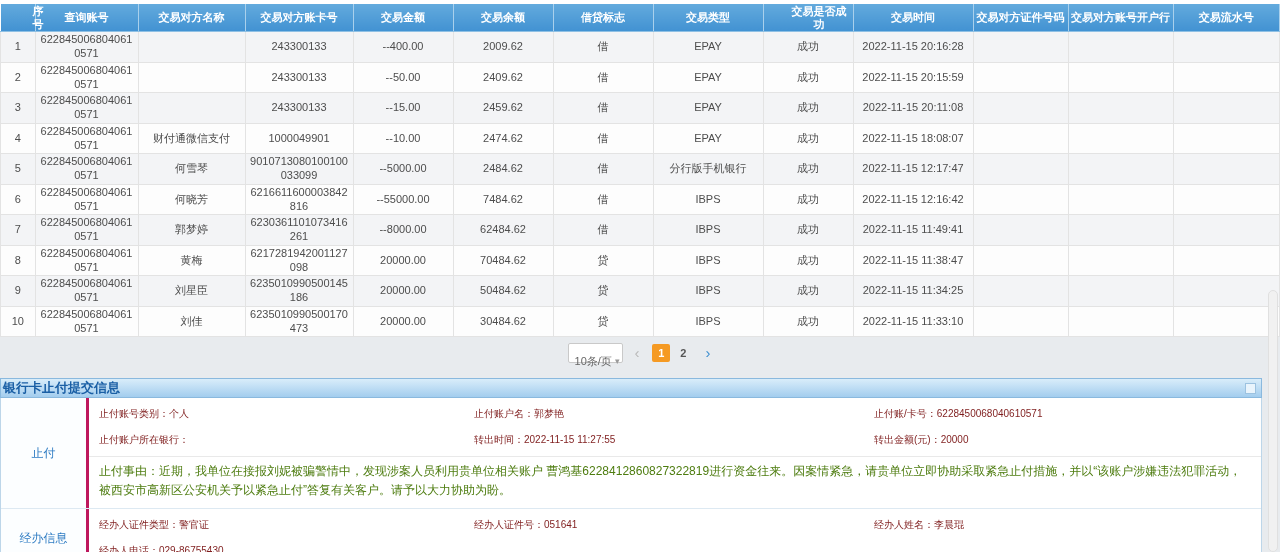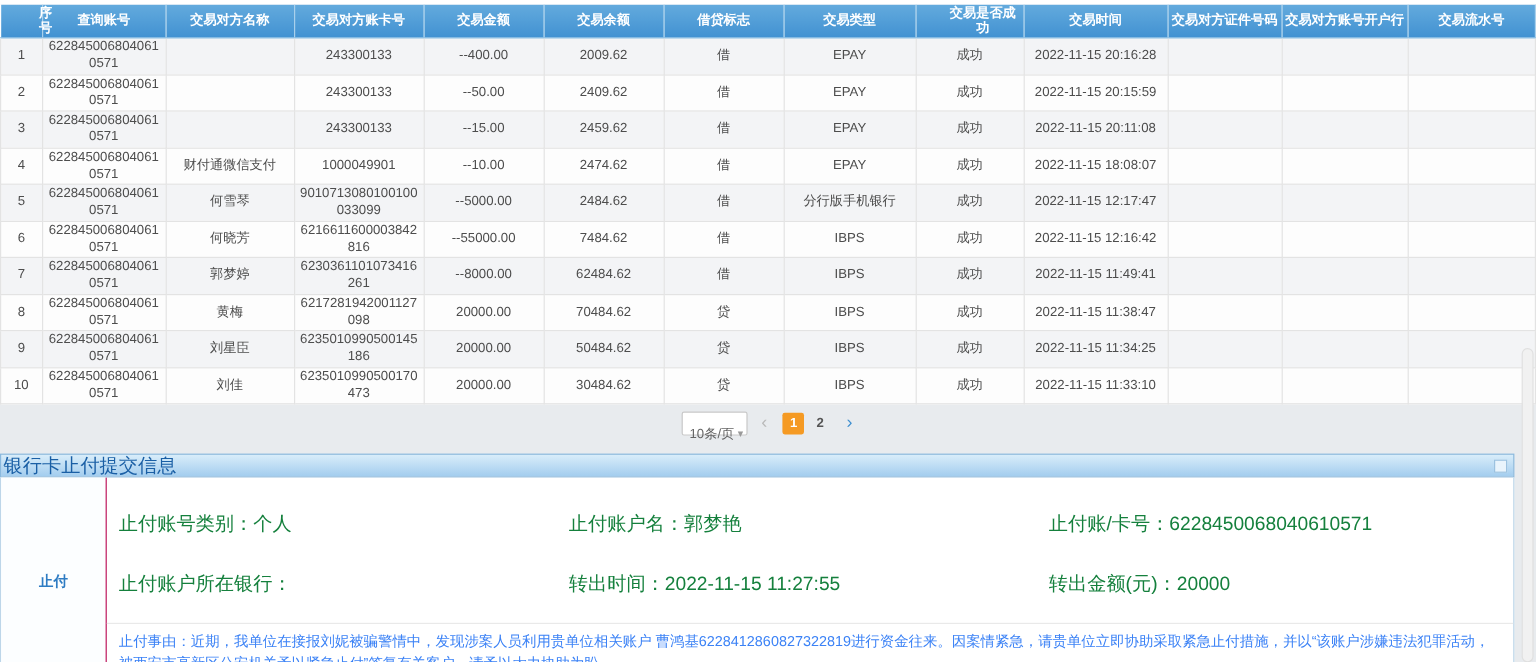--- a/index.html
+++ b/index.html
@@ -58,39 +58,39 @@
   .page-btn.active { background: #f59a23; color: #fff; }
 
   
   .lower { width: 1262px; }
   .sec-bar {
     height: 20px; margin-top: 9px;
     background: linear-gradient(180deg, #d9edfa 0%, #a3cdee 100%);
     border: 1px solid #8ab9de;
     display: flex; align-items: center; justify-content: space-between;
     padding: 0 5px 0 2px;
-    color: #1a5fa5; font-size: 16px; font-weight: normal;
+    color: #1a5fa5; font-size: 13px; font-weight: bold;
   }
   .collapse-box {
     width: 11px; height: 11px; background: #e9f4fc;
     border: 1px solid #9cc2e0; cursor: pointer;
   }
   .panel { background: #fff; border: 1px solid #bdd6e9; border-top: none; }
   .row-group { display: flex; border-bottom: 1px solid #dde9f2; }
   .row-group:last-child { border-bottom: none; }
   .group-label {
     width: 88px; flex: 0 0 88px; display: flex; align-items: center; justify-content: center;
-    color: #2e7cc3; font-size: 12px; border-right: 1px solid #be185d; background: #fcfeff; font-weight: bold;
+    color: #2e7cc3; font-size: 12px; border-right: 3px solid #be185d; background: #fcfeff;
   }
   .group-content { flex: 1; padding: 3px 0 4px 0; }
   .fields-line { display: grid; grid-template-columns: 375px 400px 1fr; padding-left: 10px; }
-  .field { font-size: 16px; color: #15803d; line-height: 26px; white-space: nowrap; margin-top: 24px; }
+  .field { font-size: 10px; color: #7f1d1d; line-height: 26px; white-space: nowrap; }
   .reason {
-    border-top: 1px solid #e9e9e9; margin-top: 18px;
-    padding: 5px 14px 5px 10px; font-size: 12px; color: #3b82f6; line-height: 1.55;
+    border-top: 1px solid #e9e9e9; margin-top: 3px;
+    padding: 5px 14px 5px 10px; font-size: 12px; color: #4d7c0f; line-height: 1.55;
   }
 
   
   .v-scroll {
     position: absolute; right: 2px; top: 290px; width: 10px; height: 262px;
     background: #f1f1f1; border: 1px solid #e0e0e0; border-radius: 5px; cursor: pointer;
   }
 </style>
 </head>
 <body>
@@ -300,20 +300,21 @@
           <div class="field"><span>转出金额(元)：</span><span>20000</span></div>
         </div>
         <div class="reason">止付事由：近期，我单位在接报刘妮被骗警情中，发现涉案人员利用贵单位相关账户 曹鸿基6228412860827322819进行资金往来。因案情紧急，请贵单位立即协助采取紧急止付措施，并以“该账户涉嫌违法犯罪活动，被西安市高新区公安机关予以紧急止付”答复有关客户。请予以大力协助为盼。</div>
       </div>
     </div>
     <div class="row-group">
       <div class="group-label">经办信息</div>
       <div class="group-content">
         <div class="fields-line">
           <div class="field"><span>经办人证件类型：</span><span>警官证</span></div>
+          <div class="field"><span>经办人证件号：</span><span>051641</span></div>
           <div class="field"><span>经办人姓名：</span><span>李晨琨</span></div>
         </div>
         <div class="fields-line">
           <div class="field"><span>经办人电话：</span><span>029-86755430</span></div>
         </div>
       </div>
     </div>
   </div>
 
 </div>

